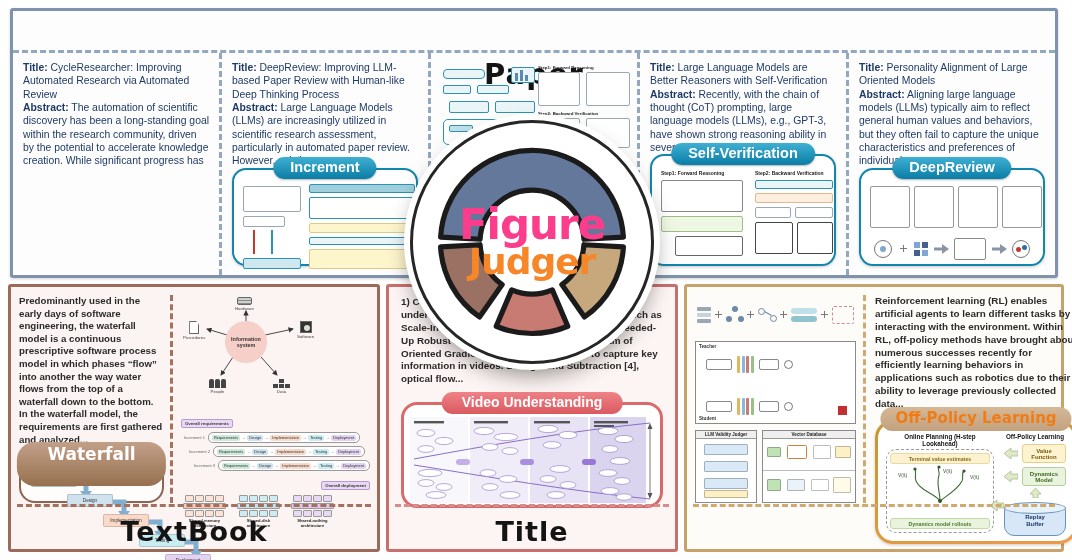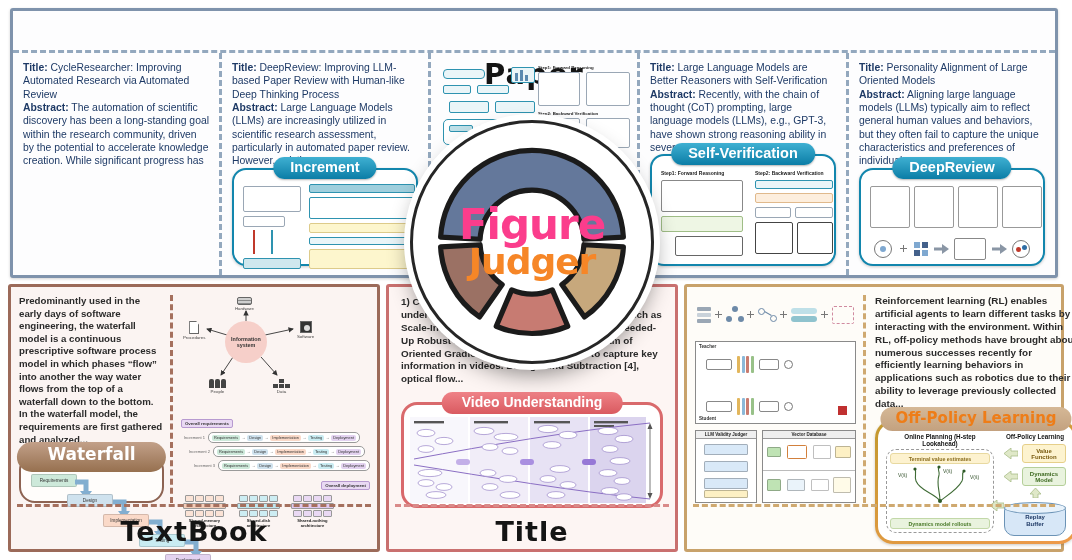--- a/index.html
+++ b/index.html
@@ -32,21 +32,21 @@
   .bot-dash { position:absolute; left:6px; right:6px; bottom:42px; border-top:3px dashed; }
   .bot-label { position:absolute; bottom:2px; left:0; right:0; font-size:27px; }
 
   
   .tb-sec { left:8px; top:284px; width:372px; height:268px; border:3px solid #9b6a59; background:#fbf4f2; }
   .tb-grid { position:absolute; left:8px; right:5px; top:8px; bottom:46px; display:flex; }
   .tb-left { width:198px; display:flex; flex-direction:column; padding-right:6px; }
   .tb-right { flex:1; border-left:3px dashed #a5705e; padding:2px 2px 0 8px; position:relative; }
   .tb-text { font-size:9.7px; line-height:1.3; font-weight:600; color:#2b2b2b; }
   .wf-card { position:relative; margin-top:8px; height:120px; border:2.5px solid #8d6352; border-radius:16px; background:#fffdfb; }
-  .wf-badge { position:absolute; top:-14px; left:50%; transform:translateX(-50%); padding:2px 30px 8px; background:linear-gradient(180deg,#c2a089,#96704f); border-radius:18px; color:#fff; font-weight:bold; font-size:17px; z-index:3; font-family:"DejaVu Sans",sans-serif; }
+  .wf-badge { position:absolute; top:-14px; left:50%; transform:translateX(-50%); padding:2px 30px 22px; background:linear-gradient(180deg,#c2a089,#96704f); border-radius:18px; color:#fff; font-weight:bold; font-size:17px; z-index:3; font-family:"DejaVu Sans",sans-serif; }
   .wf-fig { position:absolute; inset:12px 6px 6px; }
   .wf-box { position:absolute; width:46px; height:13px; border-radius:2px; font-size:4.6px; color:#333; display:flex; align-items:center; justify-content:center; border:0.5px solid rgba(0,0,0,.15); }
   .wf-arrow { position:absolute; width:22px; height:24px; }
   .isys { position:relative; height:112px; }
   .isys-center { position:absolute; left:44px; top:24px; width:42px; height:42px; border-radius:50%; background:#f6cfc9; font-size:5.4px; font-weight:bold; color:#333; display:flex; align-items:center; justify-content:center; text-align:center; padding:4px; }
   .isys-node { position:absolute; display:flex; flex-direction:column; align-items:center; gap:1px; font-size:4.4px; color:#444; }
   .icn { border:0.8px solid #666; background:#ddd; }
   .ovtag { display:inline-block; background:#e9d9f3; border:0.8px solid #b79ad0; border-radius:2px; font-size:4.4px; font-weight:bold; color:#333; padding:1px 3px; }
   .inc-row { display:flex; align-items:center; gap:3px; margin-top:3px; }
   .inc-label { font-size:4px; color:#666; width:24px; text-align:right; flex:none; }

